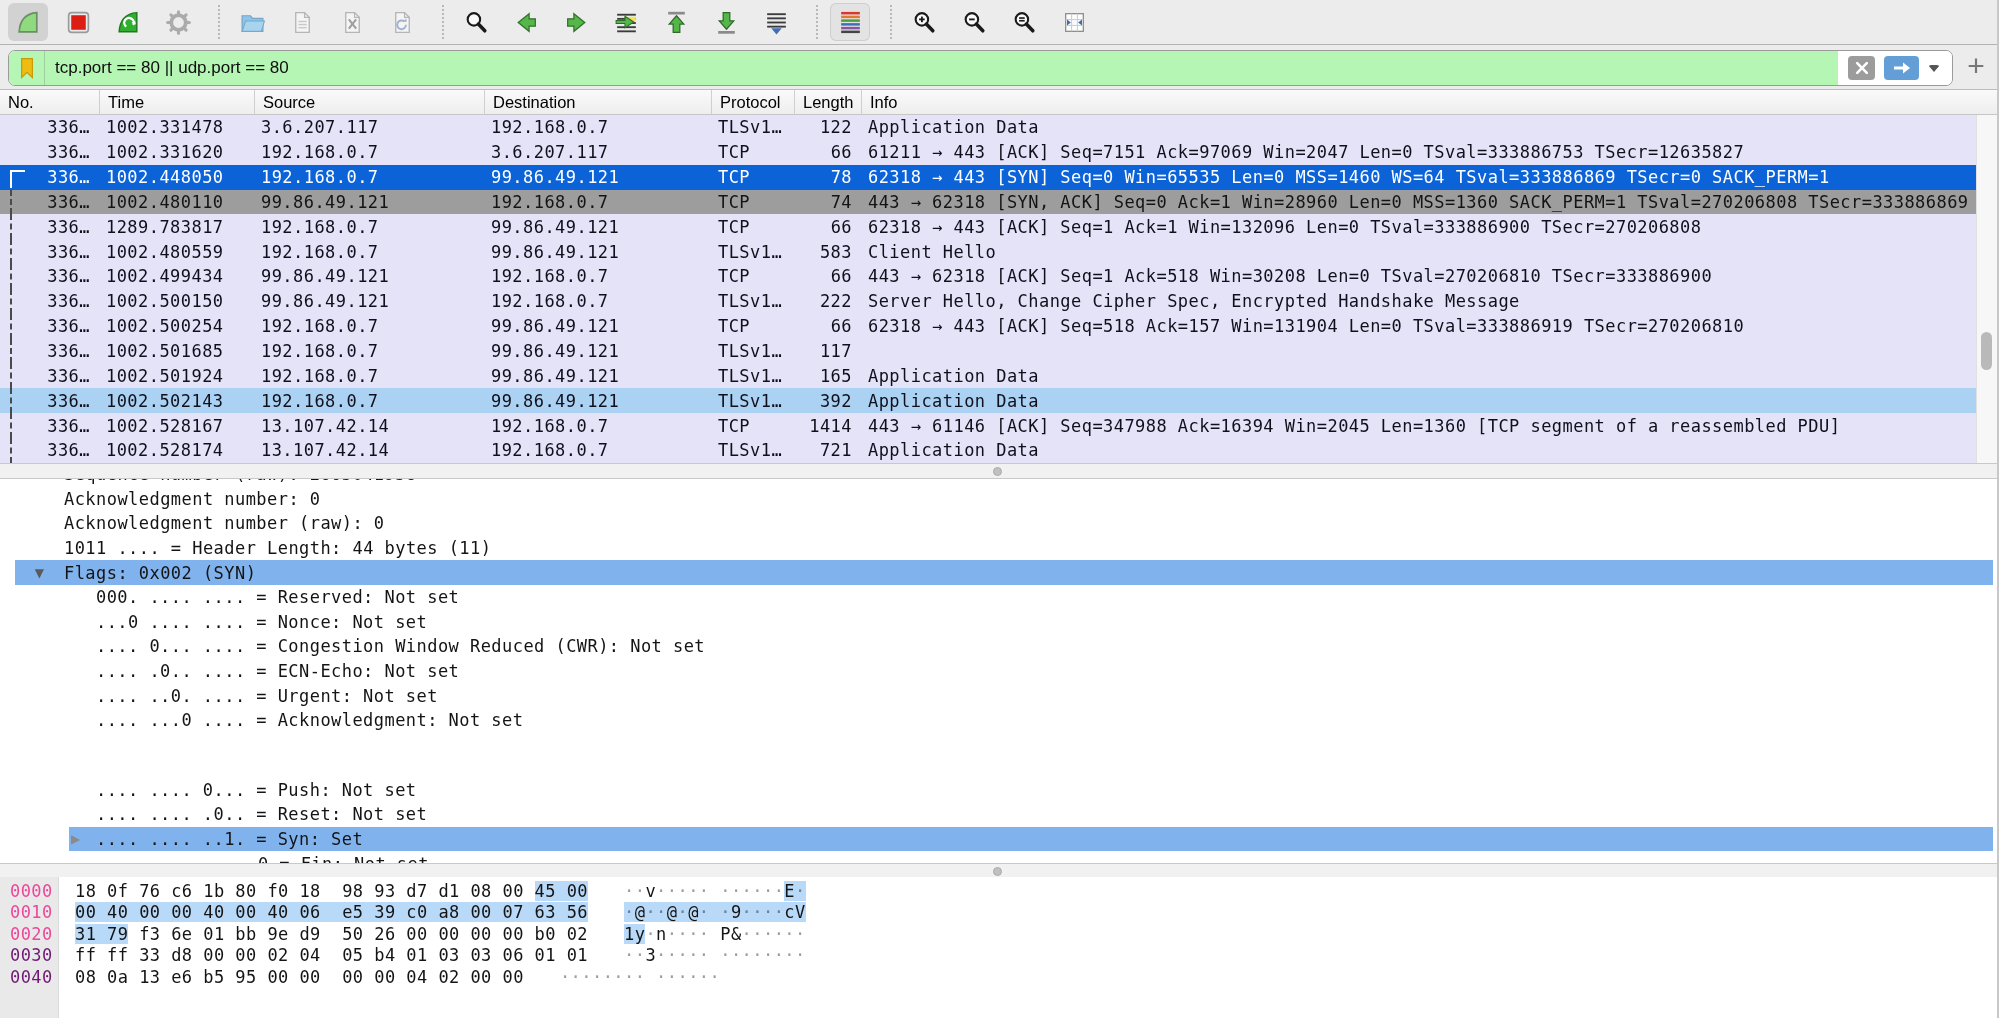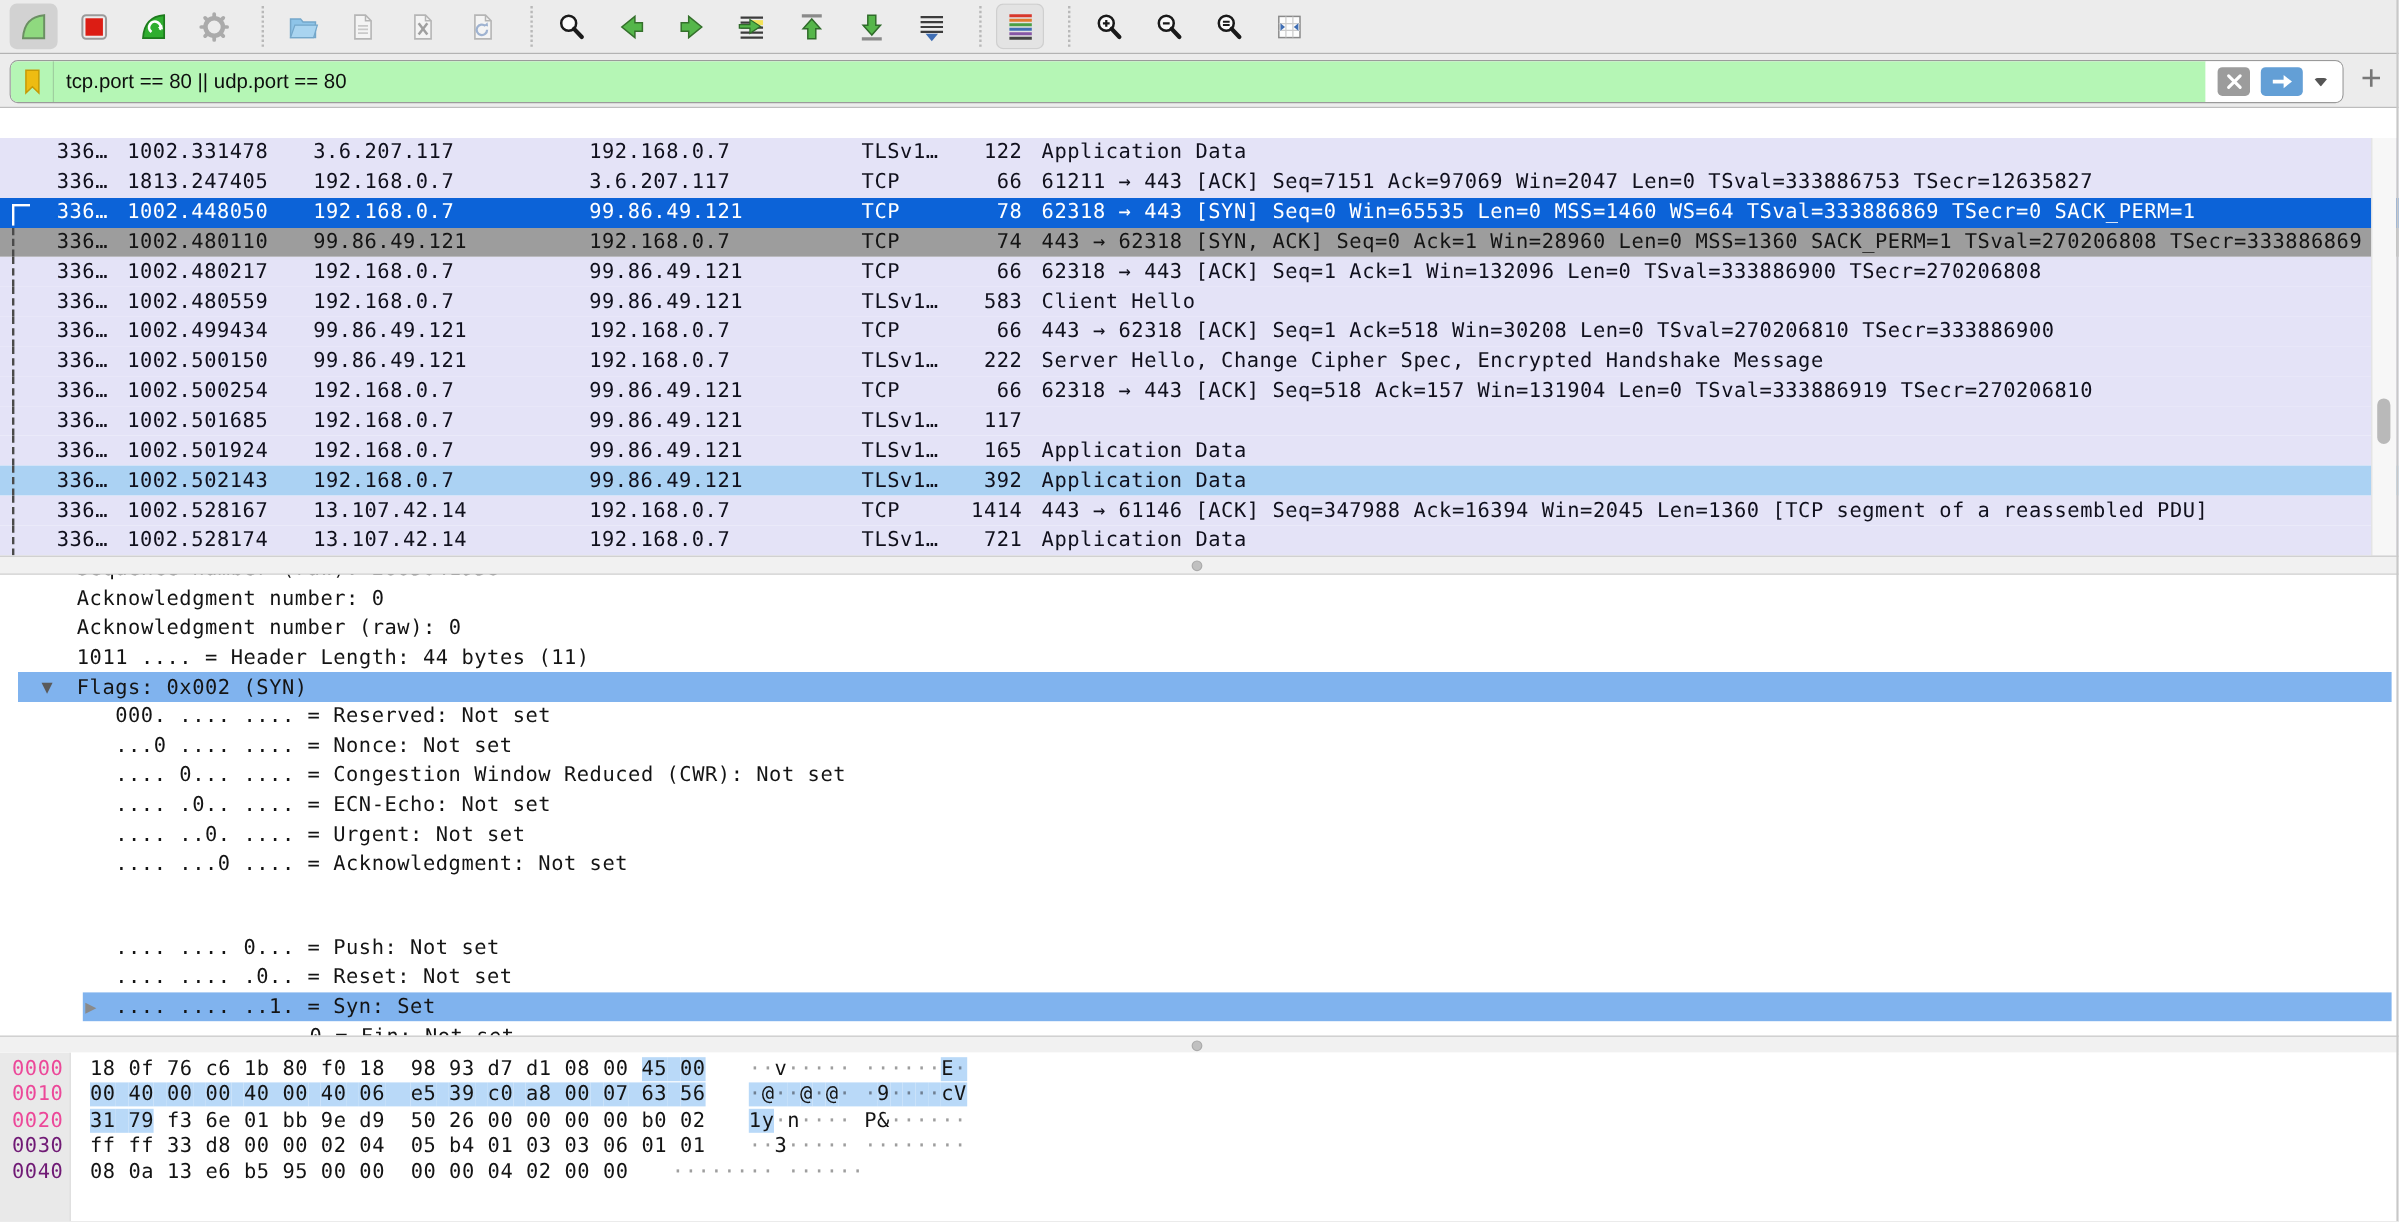--- a/index.html
+++ b/index.html
@@ -338,33 +338,42 @@
               <path d="M3 8 H14" stroke="#fff" stroke-width="3.2"></path>
               <path d="M12 2.5 L19 8 L12 13.5 Z" fill="#fff"></path>
             </svg>
         </button>
         <button class="f-btn f-chevron"></button>
       </div>
     </div>
     <button class="filter-add">+</button>
   </div>
 
+  <div class="pl-header" id="plheader">
+      <div class="pl-hcell" style="width: 100px;">No.</div>
+      <div class="pl-hcell" style="width: 155px;">Time</div>
+      <div class="pl-hcell" style="width: 230px;">Source</div>
+      <div class="pl-hcell" style="width: 227px;">Destination</div>
+      <div class="pl-hcell" style="width: 83px;">Protocol</div>
+      <div class="pl-hcell" style="width: 67px;">Length</div>
+      <div class="pl-hcell">Info</div>
+    </div>
   <div class="pl-rows" id="plrows">
       <div class="pl-row mono">
         <div class="pl-cell right" style="width: 100px;">336…</div>
         <div class="pl-cell left" style="width: 155px;">1002.331478</div>
         <div class="pl-cell left" style="width: 230px;">3.6.207.117</div>
         <div class="pl-cell left" style="width: 227px;">192.168.0.7</div>
         <div class="pl-cell left" style="width: 83px;">TLSv1…</div>
         <div class="pl-cell right" style="width: 67px;">122</div>
         <div class="pl-cell info">Application Data</div>
       </div>
       <div class="pl-row mono">
         <div class="pl-cell right" style="width: 100px;">336…</div>
-        <div class="pl-cell left" style="width: 155px;">1813.247405</div>
+        <div class="pl-cell left" style="width: 155px;">1002.331620</div>
         <div class="pl-cell left" style="width: 230px;">192.168.0.7</div>
         <div class="pl-cell left" style="width: 227px;">3.6.207.117</div>
         <div class="pl-cell left" style="width: 83px;">TCP</div>
         <div class="pl-cell right" style="width: 67px;">66</div>
         <div class="pl-cell info">61211 → 443 [ACK] Seq=7151 Ack=97069 Win=2047 Len=0 TSval=333886753 TSecr=12635827</div>
       </div>
       <div class="pl-row mono selected">
         <span class="mk-start"></span>
         <div class="pl-cell right" style="width: 100px;">336…</div>
         <div class="pl-cell left" style="width: 155px;">1002.448050</div>
@@ -380,21 +389,21 @@
         <div class="pl-cell left" style="width: 155px;">1002.480110</div>
         <div class="pl-cell left" style="width: 230px;">99.86.49.121</div>
         <div class="pl-cell left" style="width: 227px;">192.168.0.7</div>
         <div class="pl-cell left" style="width: 83px;">TCP</div>
         <div class="pl-cell right" style="width: 67px;">74</div>
         <div class="pl-cell info">443 → 62318 [SYN, ACK] Seq=0 Ack=1 Win=28960 Len=0 MSS=1360 SACK_PERM=1 TSval=270206808 TSecr=333886869</div>
       </div>
       <div class="pl-row mono">
         <span class="mk-cont"></span>
         <div class="pl-cell right" style="width: 100px;">336…</div>
-        <div class="pl-cell left" style="width: 155px;">1002.480217</div>
+        <div class="pl-cell left" style="width: 155px;">1289.783817</div>
         <div class="pl-cell left" style="width: 230px;">192.168.0.7</div>
         <div class="pl-cell left" style="width: 227px;">99.86.49.121</div>
         <div class="pl-cell left" style="width: 83px;">TCP</div>
         <div class="pl-cell right" style="width: 67px;">66</div>
         <div class="pl-cell info">62318 → 443 [ACK] Seq=1 Ack=1 Win=132096 Len=0 TSval=333886900 TSecr=270206808</div>
       </div>
       <div class="pl-row mono">
         <span class="mk-cont"></span>
         <div class="pl-cell right" style="width: 100px;">336…</div>
         <div class="pl-cell left" style="width: 155px;">1002.480559</div>

